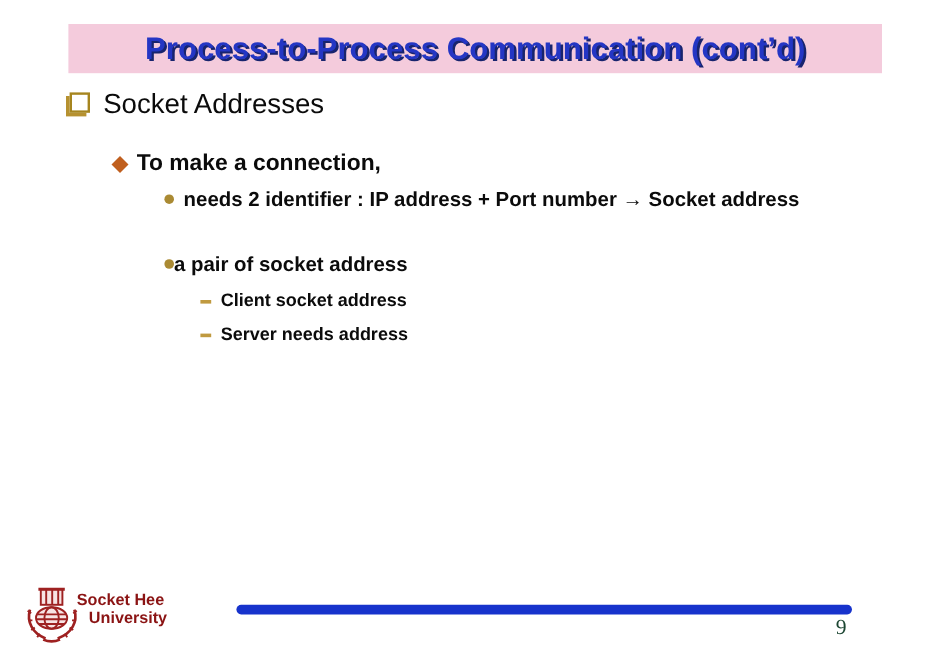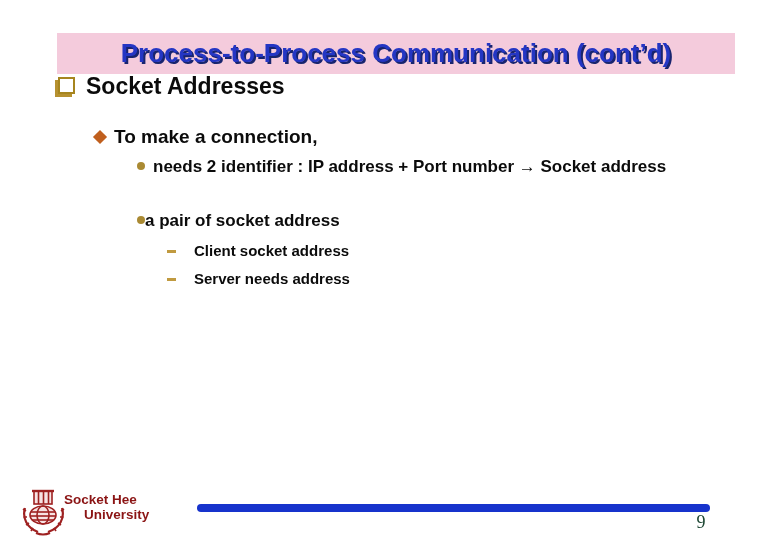--- a/index.html
+++ b/index.html
@@ -14,21 +14,20 @@
   }
   
   .title-bar {
     position: absolute;
     left: 57px; top: 20px;
     width: 678px; height: 41px;
     background: #f4cbdc;
     display: flex;
     align-items: center;
     justify-content: center;
-    margin-top: 13px;
   }
   .title-text {
     font-size: 26px;
     font-weight: bold;
     color: #2436c4;
     text-shadow: 2px 2px 0 #18246e;
     letter-spacing: 0px;
     white-space: nowrap;
   }
   
@@ -41,21 +40,21 @@
   }
   .sq-bullet {
     width: 17px; height: 17px;
     margin-top: 4px;
     background: #ffffff;
     border: 2px solid #a6851f;
     box-shadow: -3px 3px 0 #b69130;
   }
   .l1-label {
     font-size: 23px;
-    font-weight: bold;
+    font-weight: normal;
     color: #0b0b0b;
   }
   
   .l2 {
     position: absolute;
     left: 95px; top: 126px;
     display: flex;
     align-items: flex-start;
     gap: 9px;
   }
@@ -92,21 +91,21 @@
     line-height: 23px;
     width: 540px;
   }
   .l3-a .l3-text { text-indent: 8px; }
   
   .l4 {
     position: absolute;
     left: 167px;
     display: flex;
     align-items: flex-start;
-    gap: 18px;
+    gap: 8px;
   }
   .l4-a { top: 242px; }
   .l4-b { top: 270px; }
   .dash-bullet {
     width: 9px; height: 3px;
     margin-top: 8px;
     background: #c09a40;
   }
   .l4-text {
     font-size: 15px;
@@ -120,21 +119,21 @@
     width: 45px; height: 48px;
   }
   .institution {
     position: absolute;
     left: 64px; top: 492px;
     color: #8b1414;
     font-weight: bold;
     font-size: 13.5px;
     line-height: 15px;
   }
-  .institution .line2 { padding-left: 20px; }
+  .institution .line2 { padding-left: 10px; }
   .footer-rule {
     position: absolute;
     left: 197px; top: 504px;
     width: 513px; height: 8px;
     background: #1733cc;
     border-radius: 4px;
   }
   .page-number {
     position: absolute;
     left: 691px; top: 512px;

